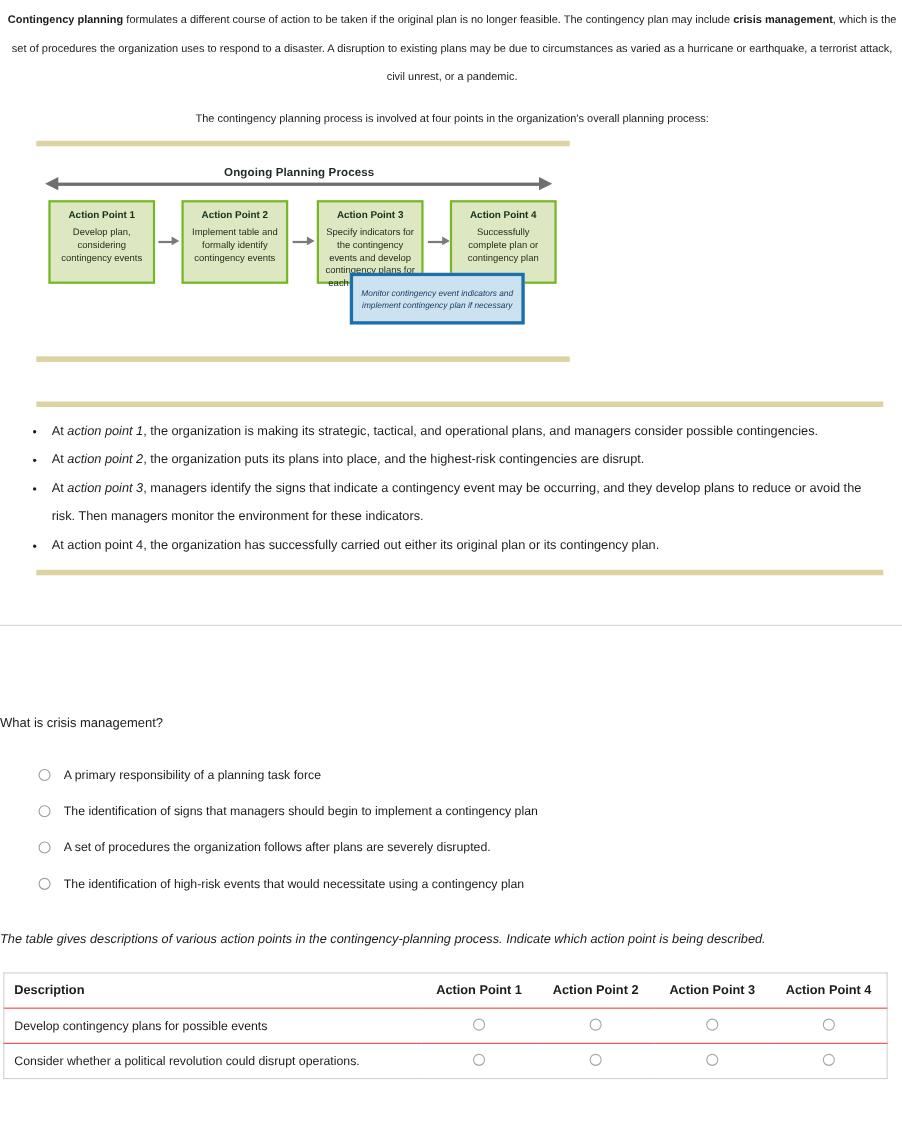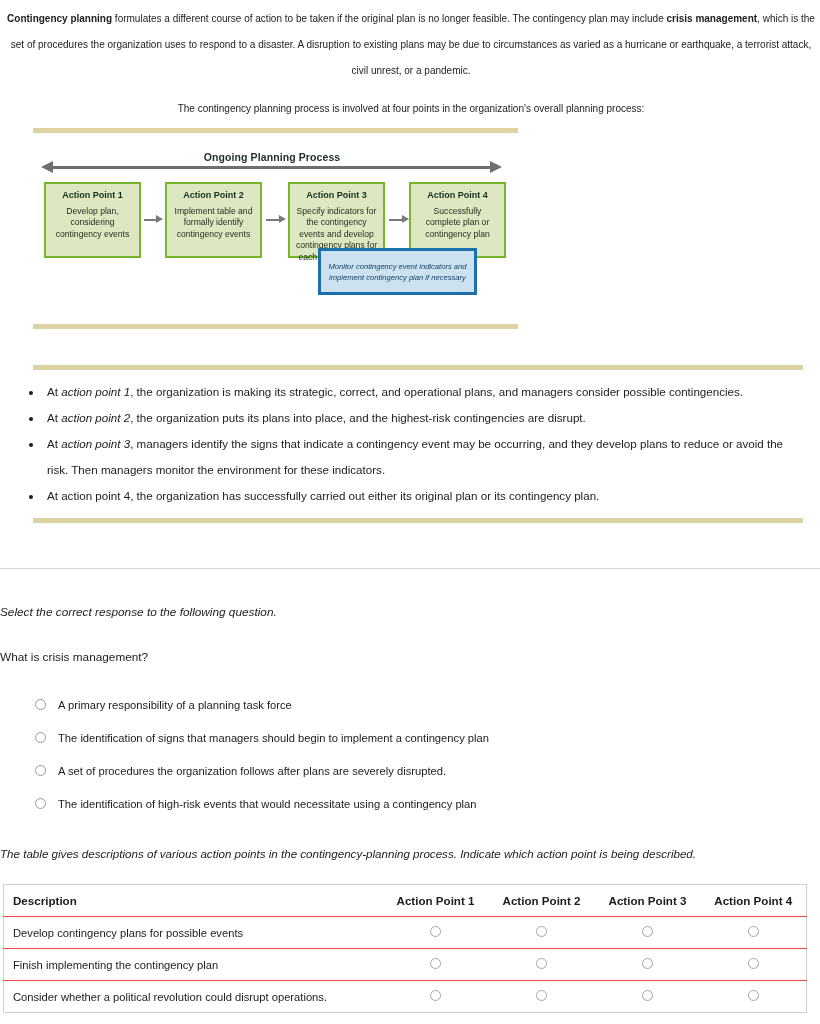--- a/index.html
+++ b/index.html
@@ -250,31 +250,30 @@
     <div class="conn-head ch3"></div>
 
     <div class="monitor-box">Monitor contingency event indicators and implement contingency plan if necessary</div>
   </div>
 
   <div class="bullets-wrap">
     <div class="rule-tan bl-rule-top"></div>
     <div class="rule-tan bl-rule-bot"></div>
     <div class="bullets">
       <ul>
-        <li><span>At </span><i>action point 1</i><span>, the organization is making its strategic, correct, and operational plans, and managers consider possible contingencies.</span></li>
+        <li><span>At </span><i>action point 1</i><span>, the organization is making its strategic, tactical, and operational plans, and managers consider possible contingencies.</span></li>
         <li><span>At </span><i>action point 2</i><span>, the organization puts its plans into place, and the highest-risk contingencies are disrupt.</span></li>
         <li><span>At </span><i>action point 3</i><span>, managers identify the signs that indicate a contingency event may be occurring, and they develop plans to reduce or avoid the risk. Then managers monitor the environment for these indicators.</span></li>
         <li><span>At action point 4, the organization has successfully carried out either its original plan or its contingency plan.</span><i></i><span></span></li>
       </ul>
     </div>
   </div>
 
   <div class="rule-gray"></div>
 
-  <div class="q-instr">Select the correct response to the following question.</div>
   <div class="q-text">What is crisis management?</div>
 
   <div class="opt-list">
     <div class="opt">
       <span class="radio"></span>
       <span>A primary responsibility of a planning task force</span>
     </div>
     <div class="opt">
       <span class="radio"></span>
       <span>The identification of signs that managers should begin to implement a contingency plan</span>
@@ -303,27 +302,20 @@
     </thead>
     <tbody>
       <tr>
         <td class="desc-c">Develop contingency plans for possible events</td>
         <td class="radio-c"><span class="radio-t"></span></td>
         <td class="radio-c"><span class="radio-t"></span></td>
         <td class="radio-c"><span class="radio-t"></span></td>
         <td class="radio-c"><span class="radio-t"></span></td>
       </tr>
       <tr>
-        <td class="desc-c">Finish implementing the contingency plan</td>
-        <td class="radio-c"><span class="radio-t"></span></td>
-        <td class="radio-c"><span class="radio-t"></span></td>
-        <td class="radio-c"><span class="radio-t"></span></td>
-        <td class="radio-c"><span class="radio-t"></span></td>
-      </tr>
-      <tr>
         <td class="desc-c">Consider whether a political revolution could disrupt operations.</td>
         <td class="radio-c"><span class="radio-t"></span></td>
         <td class="radio-c"><span class="radio-t"></span></td>
         <td class="radio-c"><span class="radio-t"></span></td>
         <td class="radio-c"><span class="radio-t"></span></td>
       </tr>
     </tbody>
   </table>
 
 </div>

